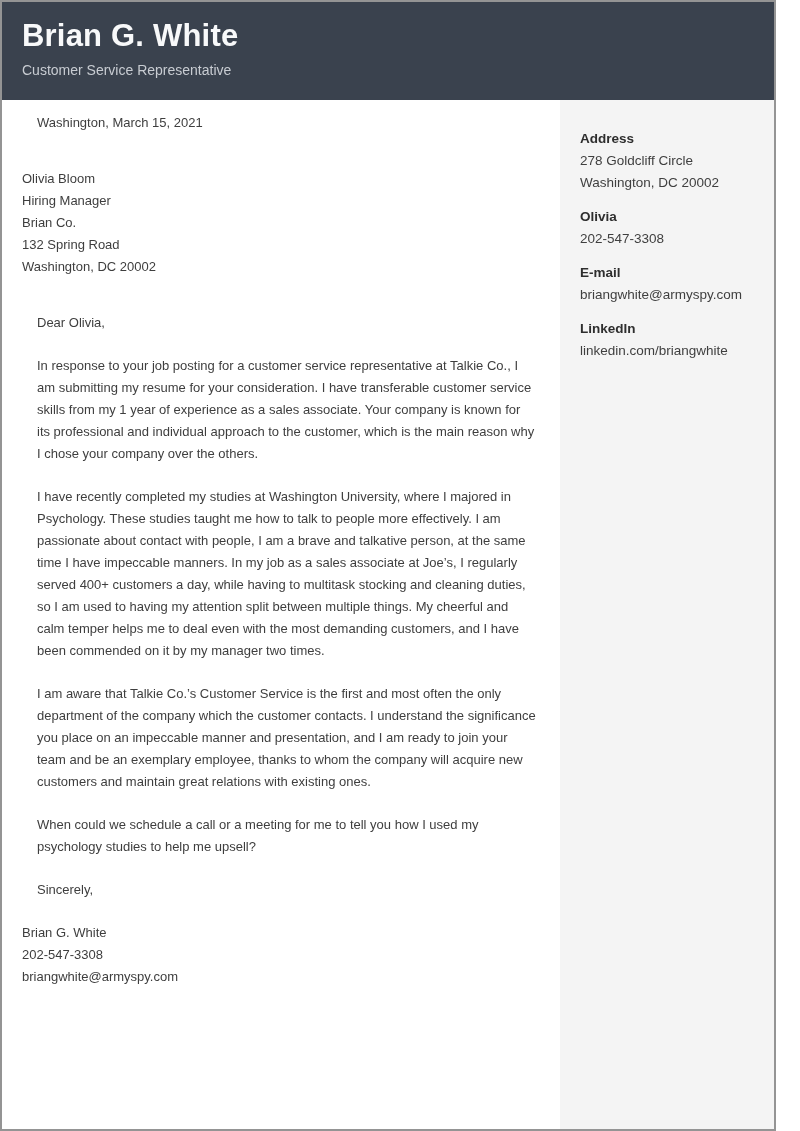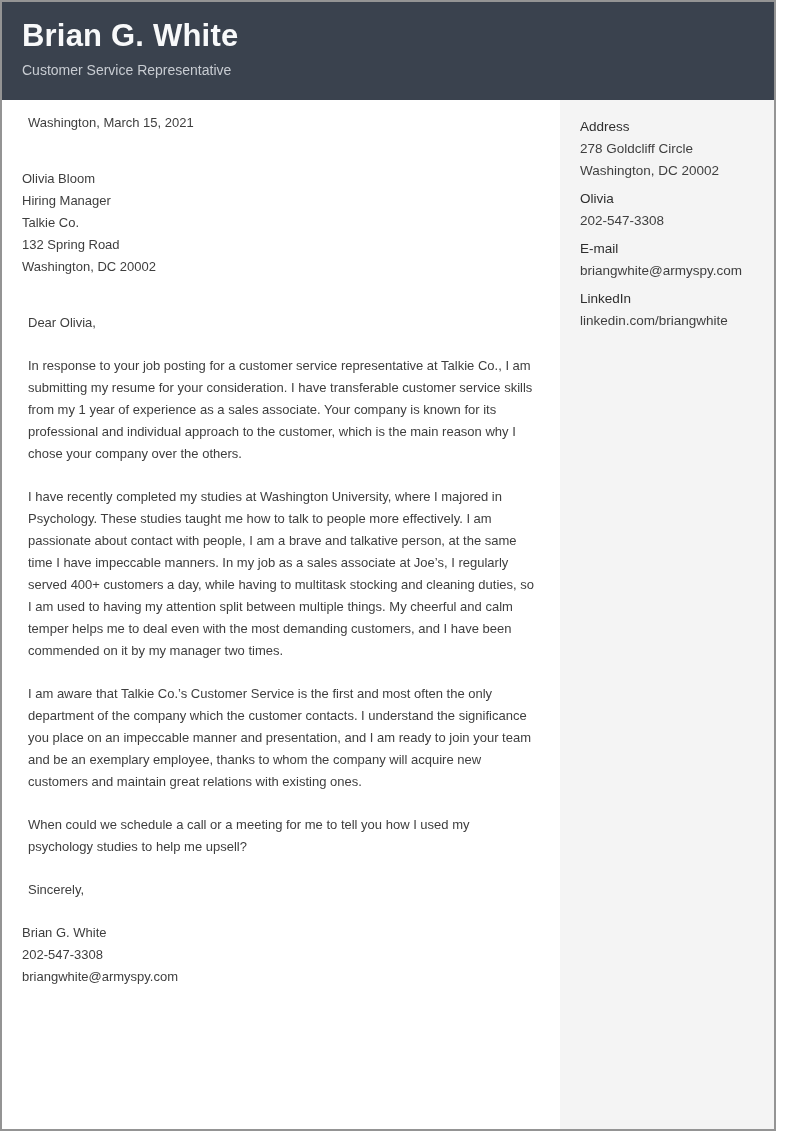--- a/index.html
+++ b/index.html
@@ -42,21 +42,21 @@
   }
   .letter {
     flex: 0 0 558px;
     width: 558px;
     background: #ffffff;
     padding: 12px 24px 0 20px;
     color: #3e3e3e;
     font-size: 13px;
     line-height: 22px;
   }
-  .letter p { margin: 0 0 21px 6px; }
+  .letter p { margin: 0 0 21px 15px; }
   .letter .date { margin-bottom: 34px; }
   .letter .recipient { margin-bottom: 34px; }
   .letter .block-line { line-height: 22px; }
   .letter .signature { margin-bottom: 0; }
   
   .sidebar {
     flex: 1 1 auto;
     background: #f4f4f4;
     padding: 16px 20px 0 20px;
     color: #3f3f3f;
@@ -67,23 +67,24 @@
     font-size: 18px;
     font-weight: bold;
     color: #26292e;
     line-height: 20px;
     padding-bottom: 5px;
     border-bottom: 1px solid #c9c9c9;
     margin-bottom: 10px;
   }
   .sidebar .field { margin-bottom: 6px; }
   .sidebar .field-label {
-    font-weight: normal;
+    font-weight: bold;
     color: #2e2e2e;
     line-height: 22px;
+    margin-top: 12px;
   }
   .sidebar .field-value { line-height: 22px; }
 </style>
 </head>
 <body>
 
 <div class="page">
 
   <div class="header">
     <h1>Brian G. White</h1>
@@ -91,21 +92,21 @@
   </div>
 
   <div class="body-row">
 
     <div class="letter">
       <p class="date">Washington, March 15, 2021</p>
 
       <div class="recipient">
         <div class="block-line">Olivia Bloom</div>
         <div class="block-line">Hiring Manager</div>
-        <div class="block-line">Talkie Co.</div>
+        <div class="block-line">Brian Co.</div>
         <div class="block-line">132 Spring Road</div>
         <div class="block-line">Washington, DC 20002</div>
       </div>
 
       <p>Dear Olivia,</p>
 
       <p>In response to your job posting for a customer service representative at Talkie Co., I am submitting my resume for your consideration. I have transferable customer service skills from my 1 year of experience as a sales associate. Your company is known for its professional and individual approach to the customer, which is the main reason why I chose your company over the others.</p>
       <p>I have recently completed my studies at Washington University, where I majored in Psychology. These studies taught me how to talk to people more effectively. I am passionate about contact with people, I am a brave and talkative person, at the same time I have impeccable manners. In my job as a sales associate at Joe’s, I regularly served 400+ customers a day, while having to multitask stocking and cleaning duties, so I am used to having my attention split between multiple things. My cheerful and calm temper helps me to deal even with the most demanding customers, and I have been commended on it by my manager two times.</p>
       <p>I am aware that Talkie Co.’s Customer Service is the first and most often the only department of the company which the customer contacts. I understand the significance you place on an impeccable manner and presentation, and I am ready to join your team and be an exemplary employee, thanks to whom the company will acquire new customers and maintain great relations with existing ones.</p>
       <p>When could we schedule a call or a meeting for me to tell you how I used my psychology studies to help me upsell?</p>

